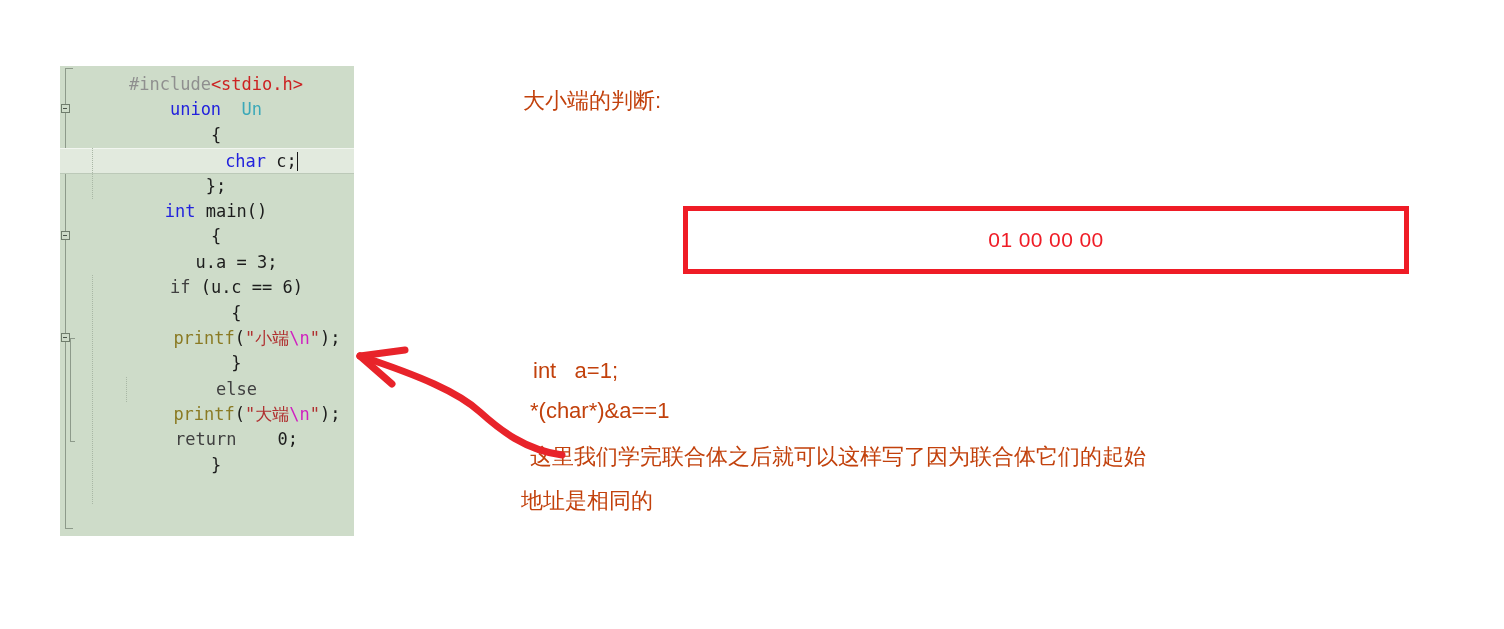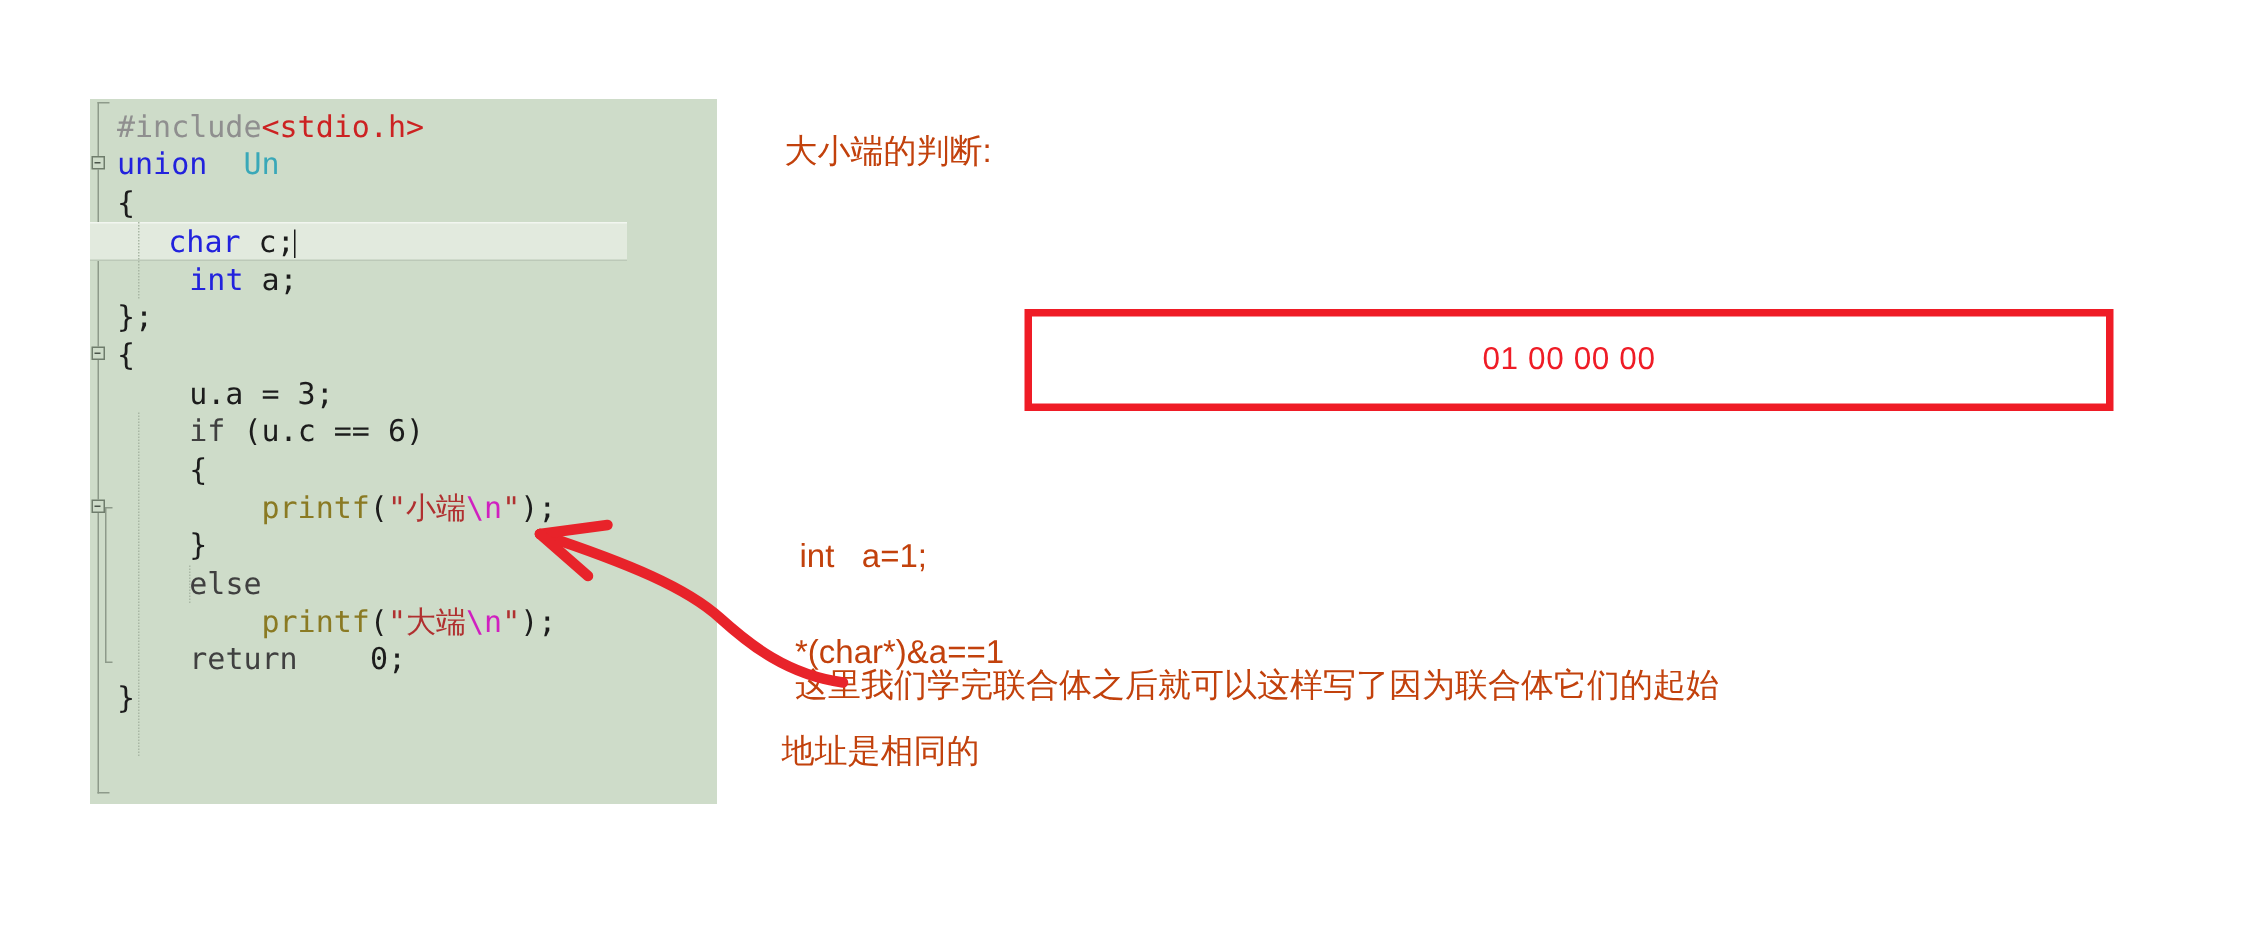--- a/index.html
+++ b/index.html
@@ -13,27 +13,28 @@
     position: relative;
     overflow: hidden;
     font-family: "Liberation Sans", sans-serif;
   }
 
   
   #editor-panel {
     position: absolute;
     left: 60px;
     top: 66px;
-    width: 418px;
+    width: 294px;
     height: 470px;
     background: #cedcc9;
     font-family: "DejaVu Sans Mono", monospace;
-    font-size: 20px;
+    font-size: 17px;
     line-height: 25.4px;
     overflow: hidden;
+    text-align: center;
   }
   #editor-gutter {
     position: absolute;
     left: 0;
     top: 0;
     width: 14px;
     height: 100%;
   }
   .fold-bracket {
     position: absolute;
@@ -141,21 +142,20 @@
   }
   #note-code-1 {
     left: 533px;
     top: 358px;
     font-size: 22px;
   }
   #note-code-2 {
     left: 530px;
     top: 398px;
     font-size: 22px;
-    margin-top: 24px;
   }
   #note-cn-1 {
     left: 530px;
     top: 442px;
     font-size: 22px;
   }
   #note-cn-2 {
     left: 521px;
     top: 486px;
     font-size: 22px;
@@ -180,22 +180,22 @@
       <div class="fold-box" style="top: 165.4px;"></div>
       <div class="fold-box" style="top: 267px;"></div>
       <div class="fold-bracket" style="left: 10px; top: 272px; height: 101.6px; width: 4px;"></div>
     </div>
 
   <div id="code-lines">
       <div class="code-line"><span class="tok-pp">#include</span><span class="tok-header">&lt;stdio.h&gt;</span></div>
       <div class="code-line"><span class="tok-kw">union</span><span class="tok-plain">  </span><span class="tok-type">Un</span></div>
       <div class="code-line"><span class="tok-punct">{</span></div>
       <div class="code-line current"><span class="tok-plain">    </span><span class="tok-kw">char</span><span class="tok-plain"> c</span><span class="tok-punct">;</span><span class="caret"></span></div>
-      <div class="code-line"><span class="tok-plain">    </span><span class="tok-kw">int</span><span class="tok-plain"> a</span><span class="tok-punct">;</span></div>
       <div class="code-line"><span class="tok-punct">};</span></div>
+      <div class="code-line"><span class="tok-kw">int</span><span class="tok-plain"> main()</span></div>
       <div class="code-line"><span class="tok-punct">{</span></div>
       <div class="code-line"><span class="tok-plain">    u.a = 3;</span></div>
       <div class="code-line"><span class="tok-plain">    </span><span class="tok-ctrl">if</span><span class="tok-plain"> (u.c == 6)</span></div>
       <div class="code-line"><span class="tok-punct">    {</span></div>
       <div class="code-line"><span class="tok-plain">        </span><span class="tok-fn">printf</span><span class="tok-punct">(</span><span class="tok-str">"小端</span><span class="tok-esc">\n</span><span class="tok-str">"</span><span class="tok-punct">);</span></div>
       <div class="code-line"><span class="tok-punct">    }</span></div>
       <div class="code-line"><span class="tok-plain">    </span><span class="tok-ctrl">else</span></div>
       <div class="code-line"><span class="tok-plain">        </span><span class="tok-fn">printf</span><span class="tok-punct">(</span><span class="tok-str">"大端</span><span class="tok-esc">\n</span><span class="tok-str">"</span><span class="tok-punct">);</span></div>
       <div class="code-line"><span class="tok-plain">    </span><span class="tok-ctrl">return</span><span class="tok-plain">    0;</span></div>
       <div class="code-line"><span class="tok-punct">}</span></div>

